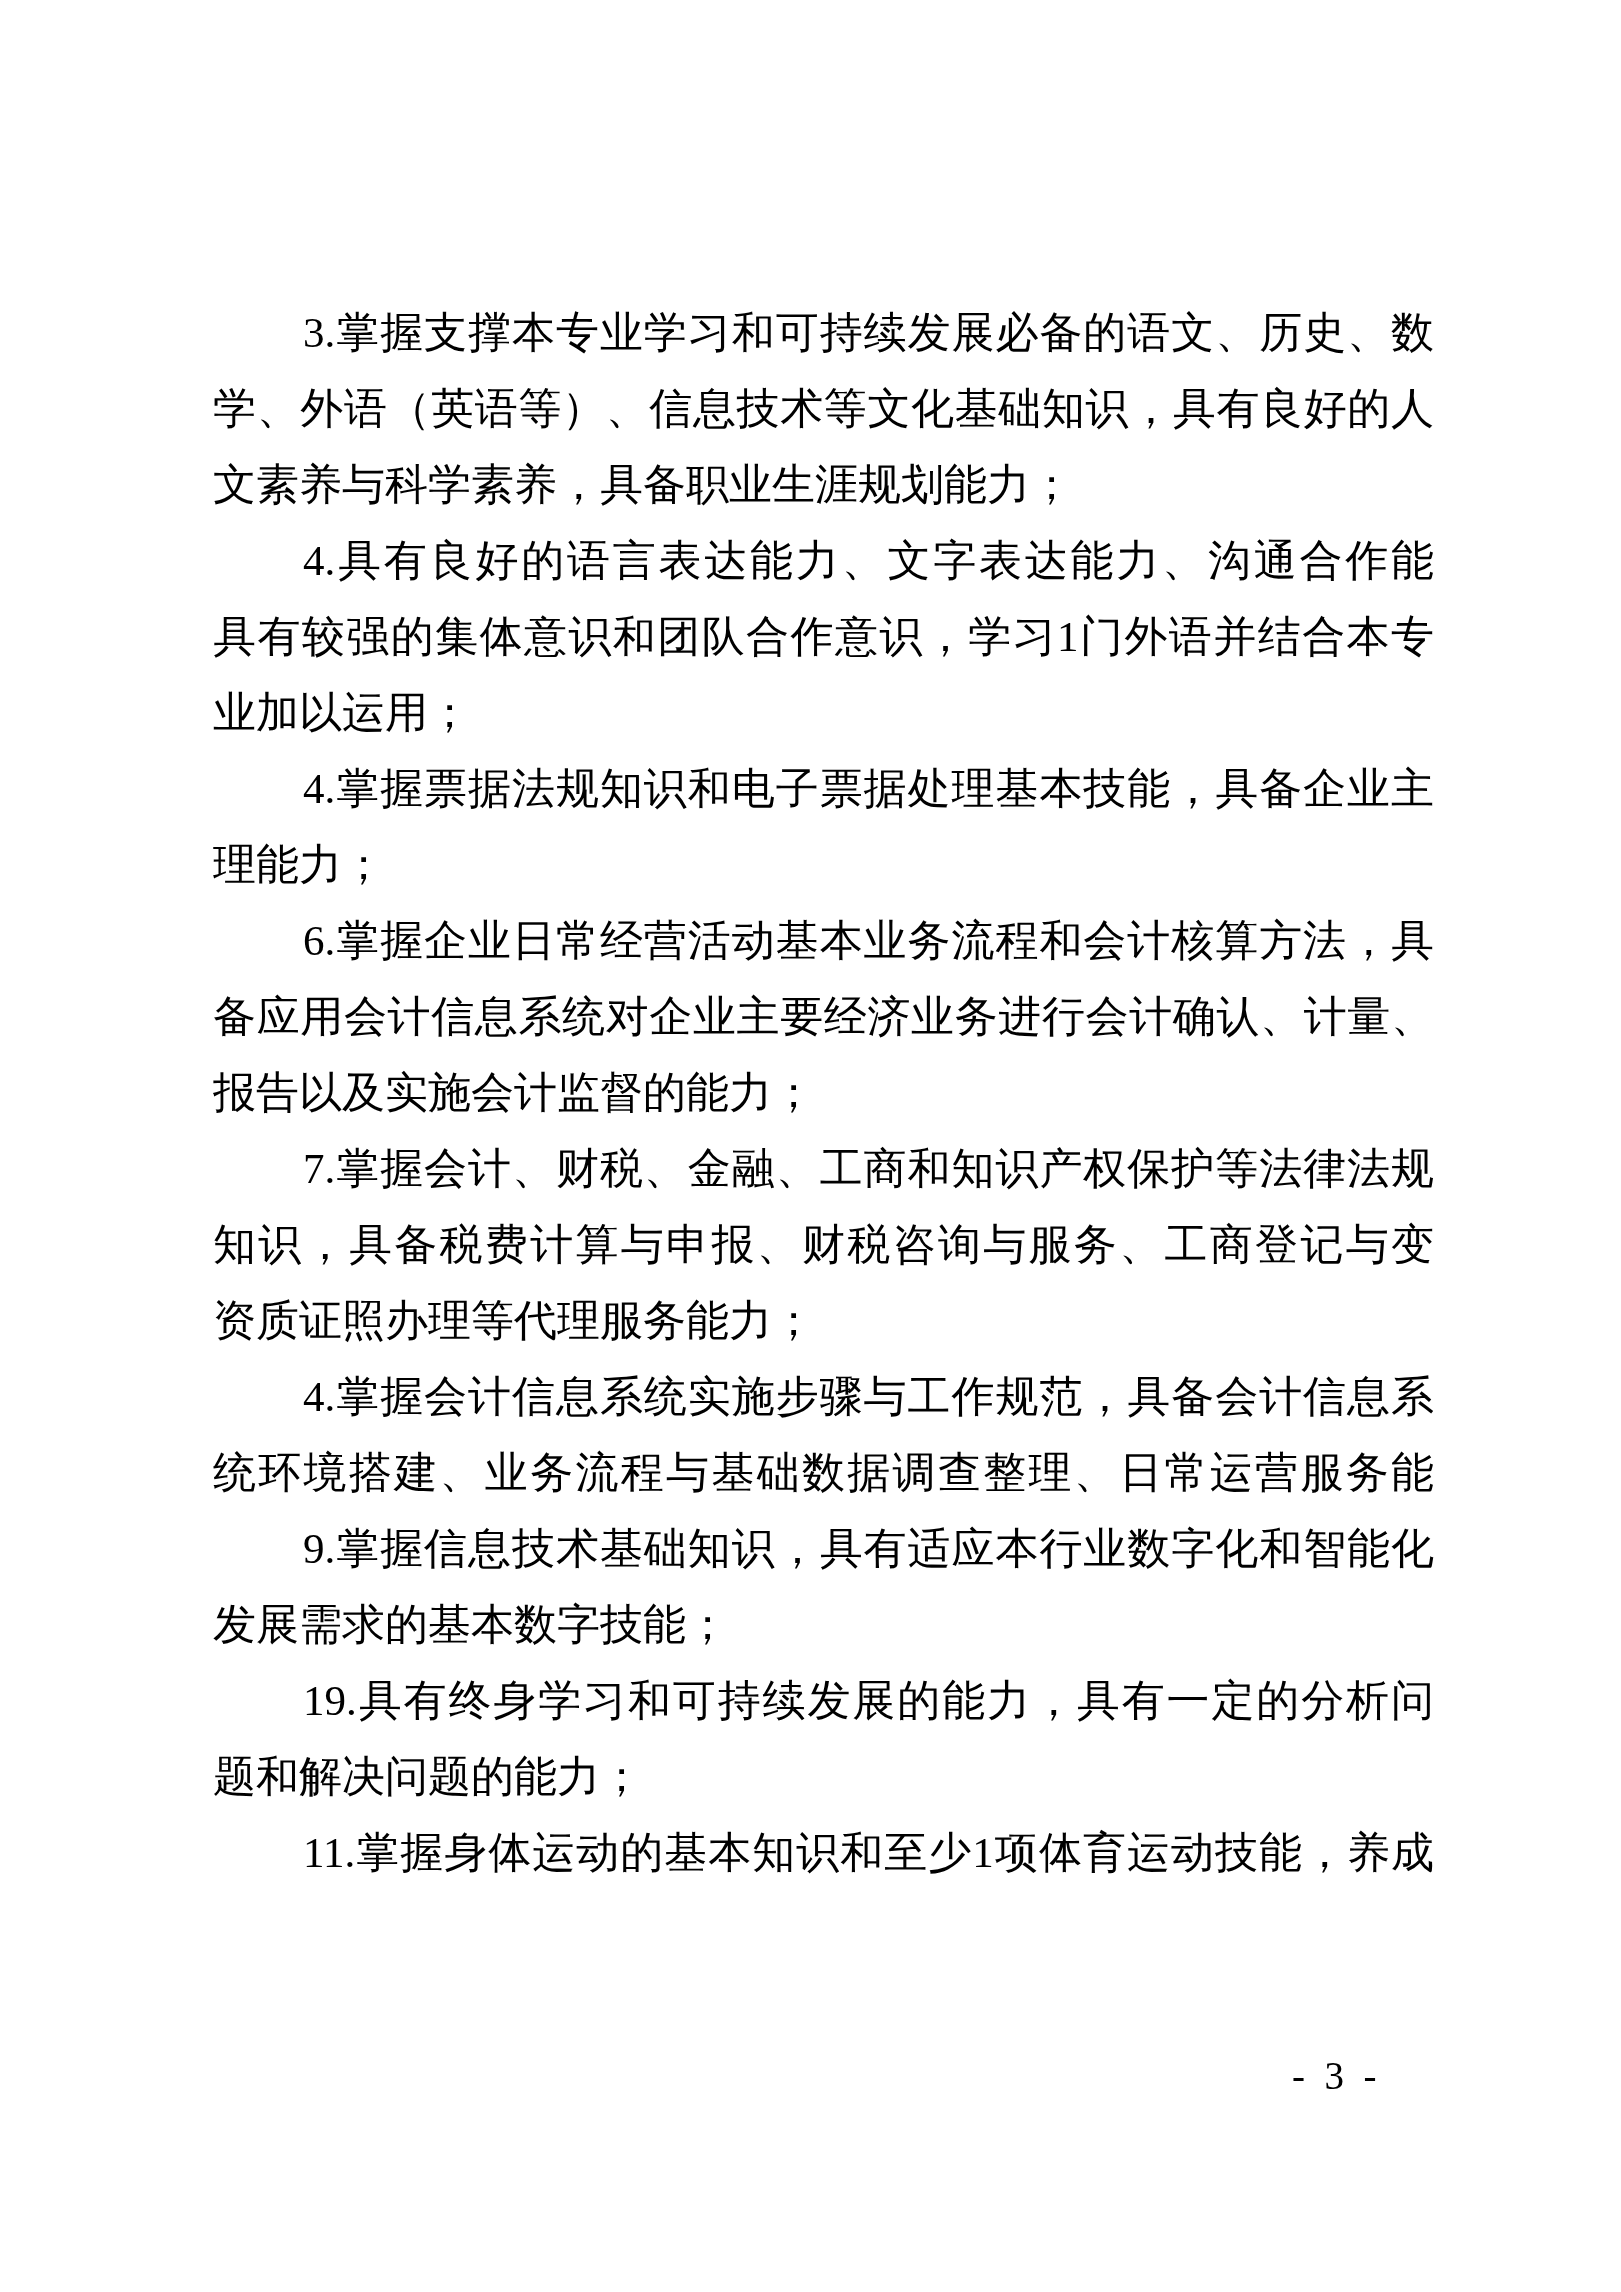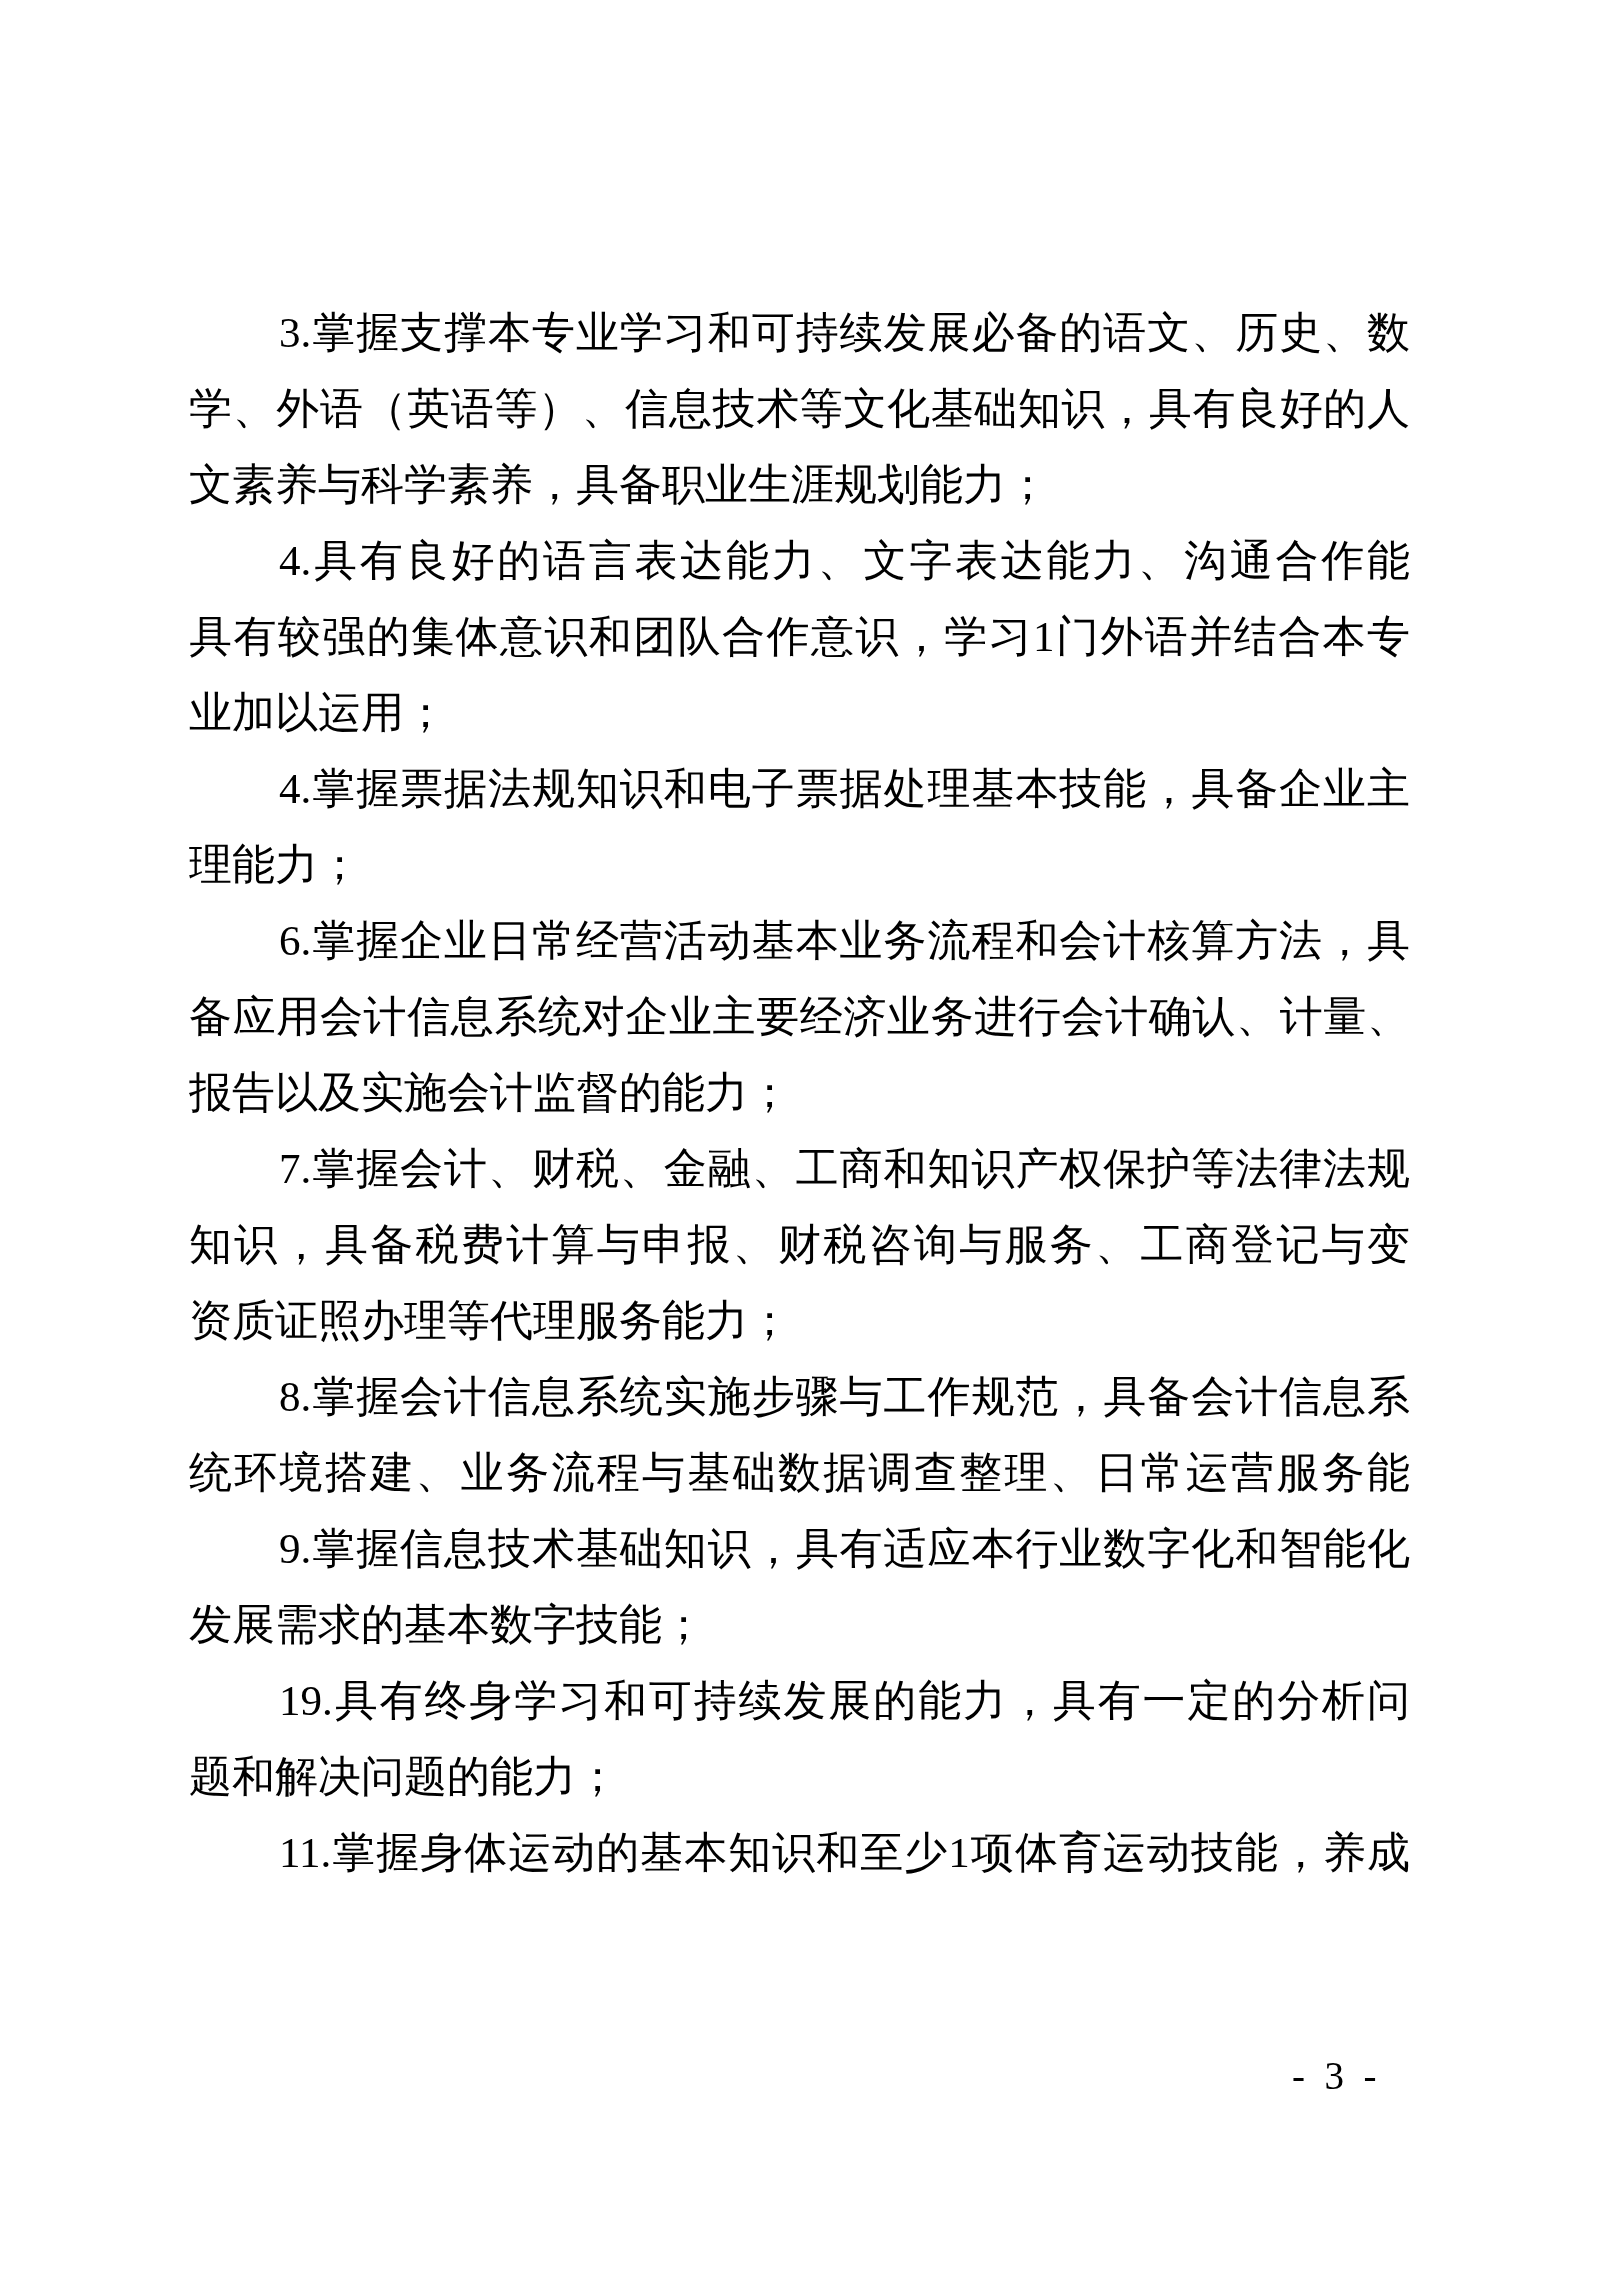--- a/index.html
+++ b/index.html
@@ -15,21 +15,21 @@
     position: relative;
     overflow: hidden;
   }
   .doc-page {
     position: absolute;
     inset: 0;
     background: #ffffff;
   }
   .doc-body {
     position: absolute;
-    left: 189px;
+    left: 213px;
     top: 295px;
     width: 1221px;
   }
   .line {
     font-size: 43px;
     line-height: 76px;
     height: 76px;
     text-align: justify;
     text-align-last: justify;
     text-justify: inter-character;
@@ -66,21 +66,21 @@
       <div class="line">具有较强的集体意识和团队合作意识，学习1门外语并结合本专</div>
       <div class="line last">业加以运用；</div>
       <div class="line first">4.掌握票据法规知识和电子票据处理基本技能，具备企业主</div>
       <div class="line last">理能力；</div>
       <div class="line first">6.掌握企业日常经营活动基本业务流程和会计核算方法，具</div>
       <div class="line">备应用会计信息系统对企业主要经济业务进行会计确认、计量、</div>
       <div class="line last">报告以及实施会计监督的能力；</div>
       <div class="line first">7.掌握会计、财税、金融、工商和知识产权保护等法律法规</div>
       <div class="line">知识，具备税费计算与申报、财税咨询与服务、工商登记与变更、</div>
       <div class="line last">资质证照办理等代理服务能力；</div>
-      <div class="line first">8.掌握会计信息系统实施步骤与工作规范，具备会计信息系</div>
+      <div class="line first">4.掌握会计信息系统实施步骤与工作规范，具备会计信息系</div>
       <div class="line last">统环境搭建、业务流程与基础数据调查整理、日常运营服务能力；</div>
       <div class="line first">9.掌握信息技术基础知识，具有适应本行业数字化和智能化</div>
       <div class="line last">发展需求的基本数字技能；</div>
       <div class="line first">19.具有终身学习和可持续发展的能力，具有一定的分析问</div>
       <div class="line last">题和解决问题的能力；</div>
       <div class="line first">11.掌握身体运动的基本知识和至少1项体育运动技能，养成</div>
     </div>
   <div class="page-number">- 3 -</div>
 </div>
 

